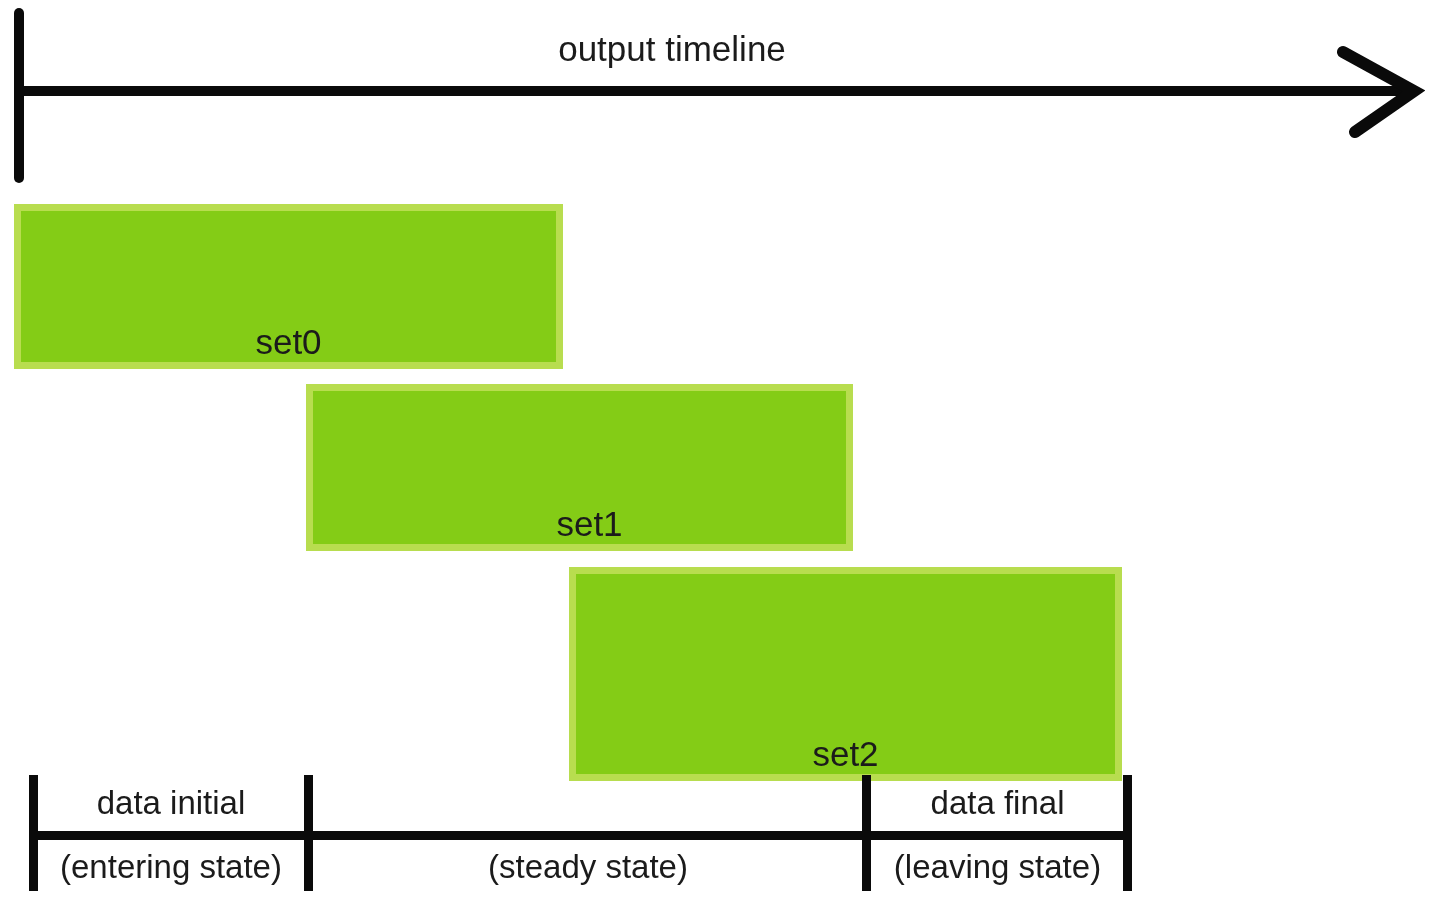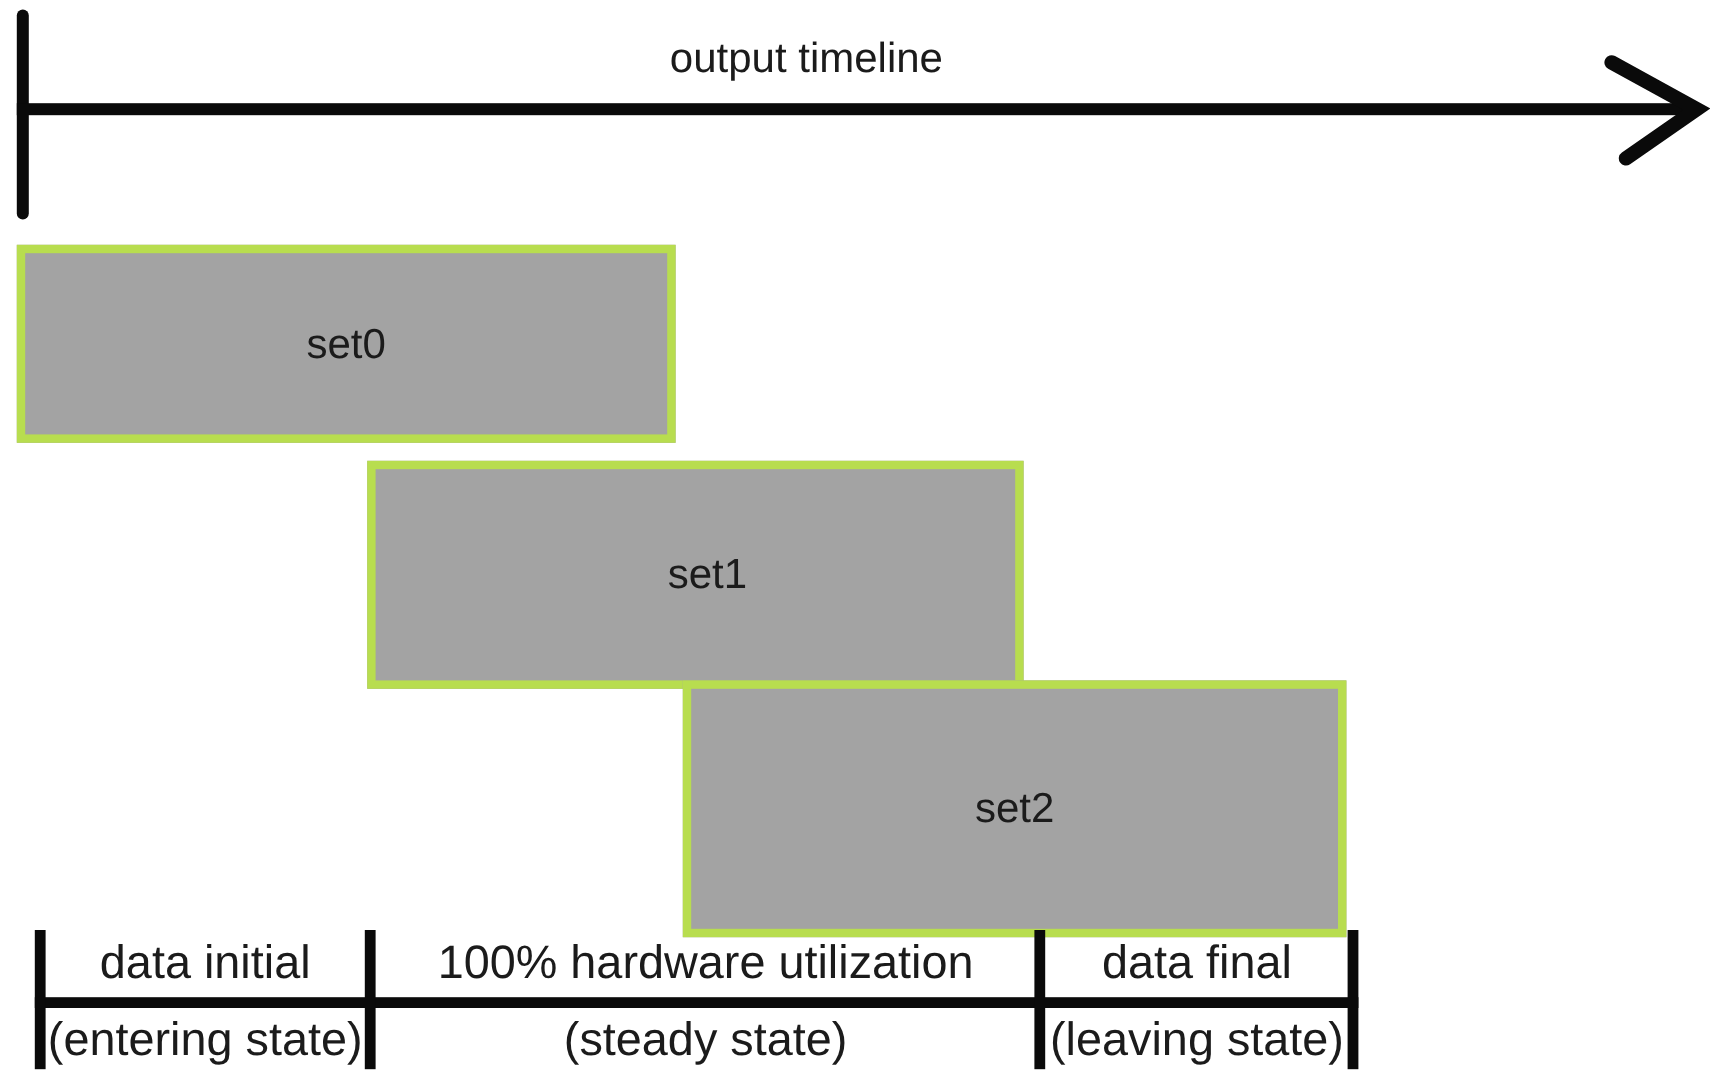--- a/index.html
+++ b/index.html
@@ -36,45 +36,45 @@
   }
   .tl-title{
     position:absolute;left:437px;top:26px;width:470px;height:46px;
     display:flex;align-items:center;justify-content:center;
     font-size:35px;
   }
   
   .set-box{
     position:absolute;
     border:7px solid var(--box-green);
-    background:#a3a3a3;
-    display:flex;align-items:center;justify-content:center;
+    background:#84cc16;
+    display:flex;align-items:flex-end;justify-content:center;
     font-size:35px;
   }
   .set-box.s0{left:14px;top:204px;width:549px;height:165px;}
-  .set-box.s1{left:306px;top:384px;width:547px;height:190px;padding-left:20px;}
+  .set-box.s1{left:306px;top:384px;width:547px;height:167px;padding-left:20px;}
   .set-box.s2{left:569px;top:567px;width:553px;height:214px;}
   
   .ph-line{
     position:absolute;left:29px;top:831px;width:1103px;height:9px;
     background:var(--line-black);
   }
   .ph-tick{
     position:absolute;top:775px;width:9px;height:116px;
     background:var(--line-black);
   }
   .ph-tick.t0{left:29px;}
   .ph-tick.t1{left:304px;}
   .ph-tick.t2{left:862px;}
   .ph-tick.t3{left:1123px;}
   .ph-label{
     position:absolute;
     display:flex;align-items:center;justify-content:center;
     white-space:nowrap;
-    font-size:39px;
+    font-size:33px;
   }
   .ph-label.top{top:775px;height:56px;}
   .ph-label.bottom{top:840px;height:54px;}
   .ph-label.c0{left:33px;width:276px;}
   .ph-label.c1{left:309px;width:558px;}
   .ph-label.c2{left:867px;width:261px;}
 </style>
 </head>
 <body>
 
@@ -97,20 +97,19 @@
     <span>set2</span>
   </div>
 
   <div class="ph-line"></div>
   <div class="ph-tick t0"></div>
   <div class="ph-tick t1"></div>
   <div class="ph-tick t2"></div>
   <div class="ph-tick t3"></div>
 
   <div class="ph-label top c0">data initial</div>
-  <div class="ph-label top c1">100% hardware utilization</div>
   <div class="ph-label top c2">data final</div>
 
   <div class="ph-label bottom c0">(entering state)</div>
   <div class="ph-label bottom c1">(steady state)</div>
   <div class="ph-label bottom c2">(leaving state)</div>
 
 </div>
 
 </body></html>

